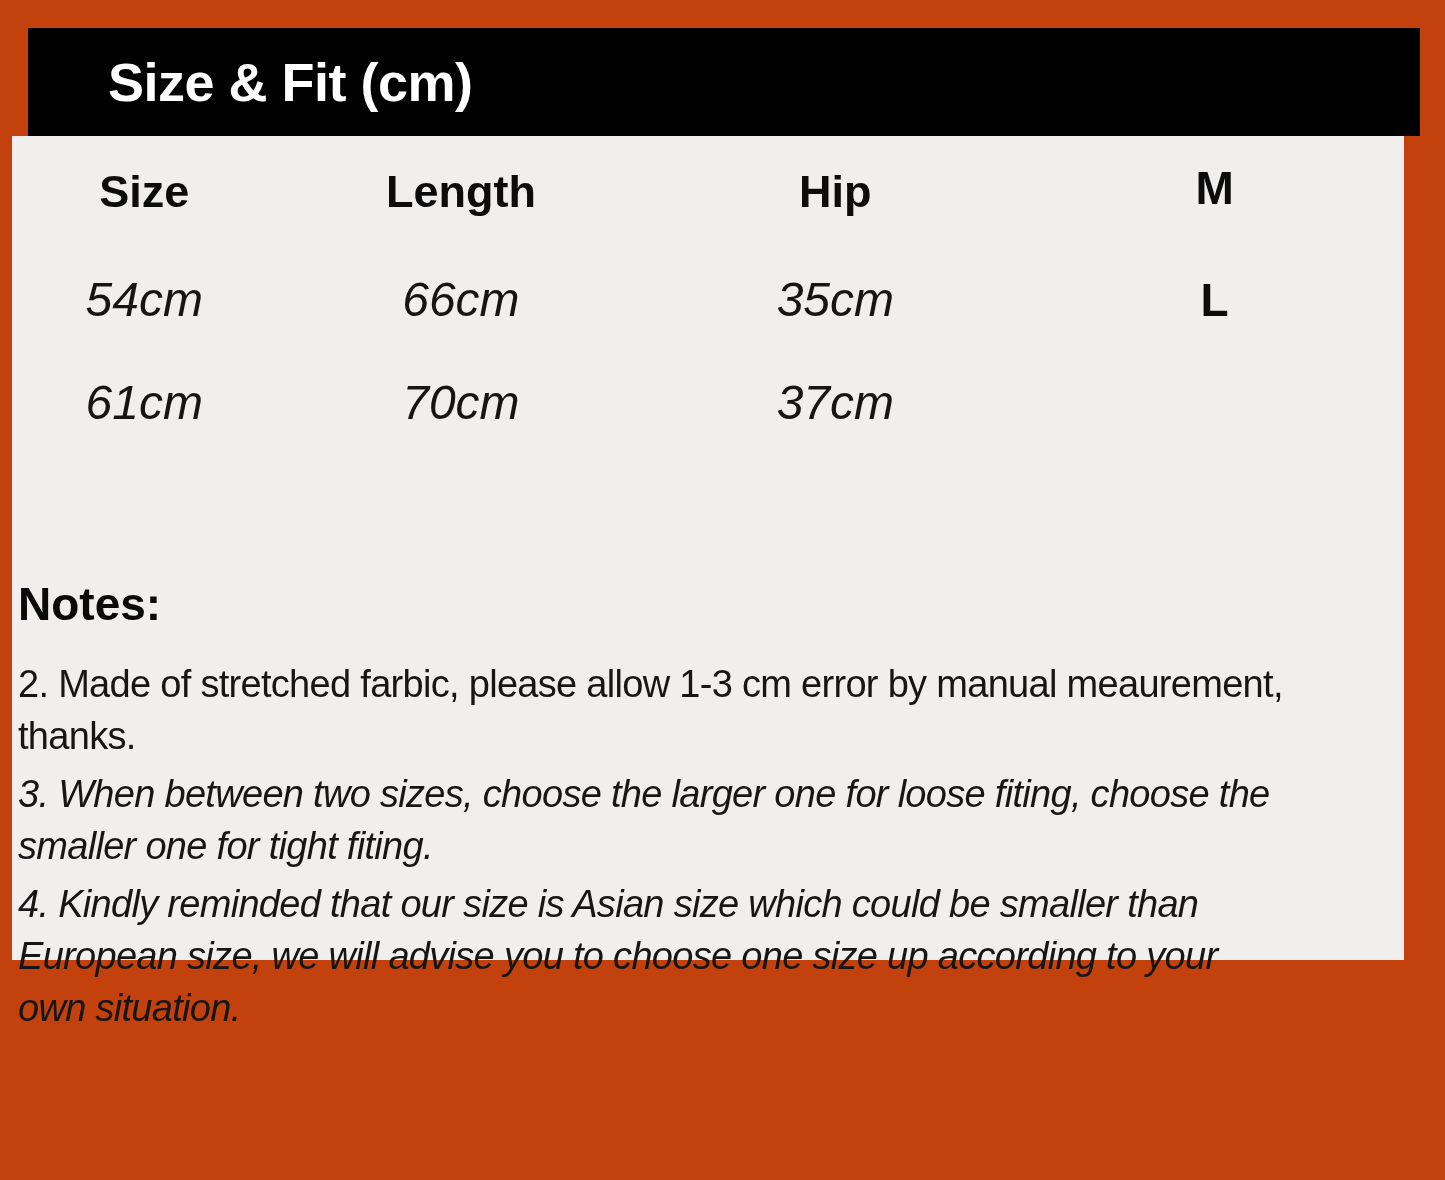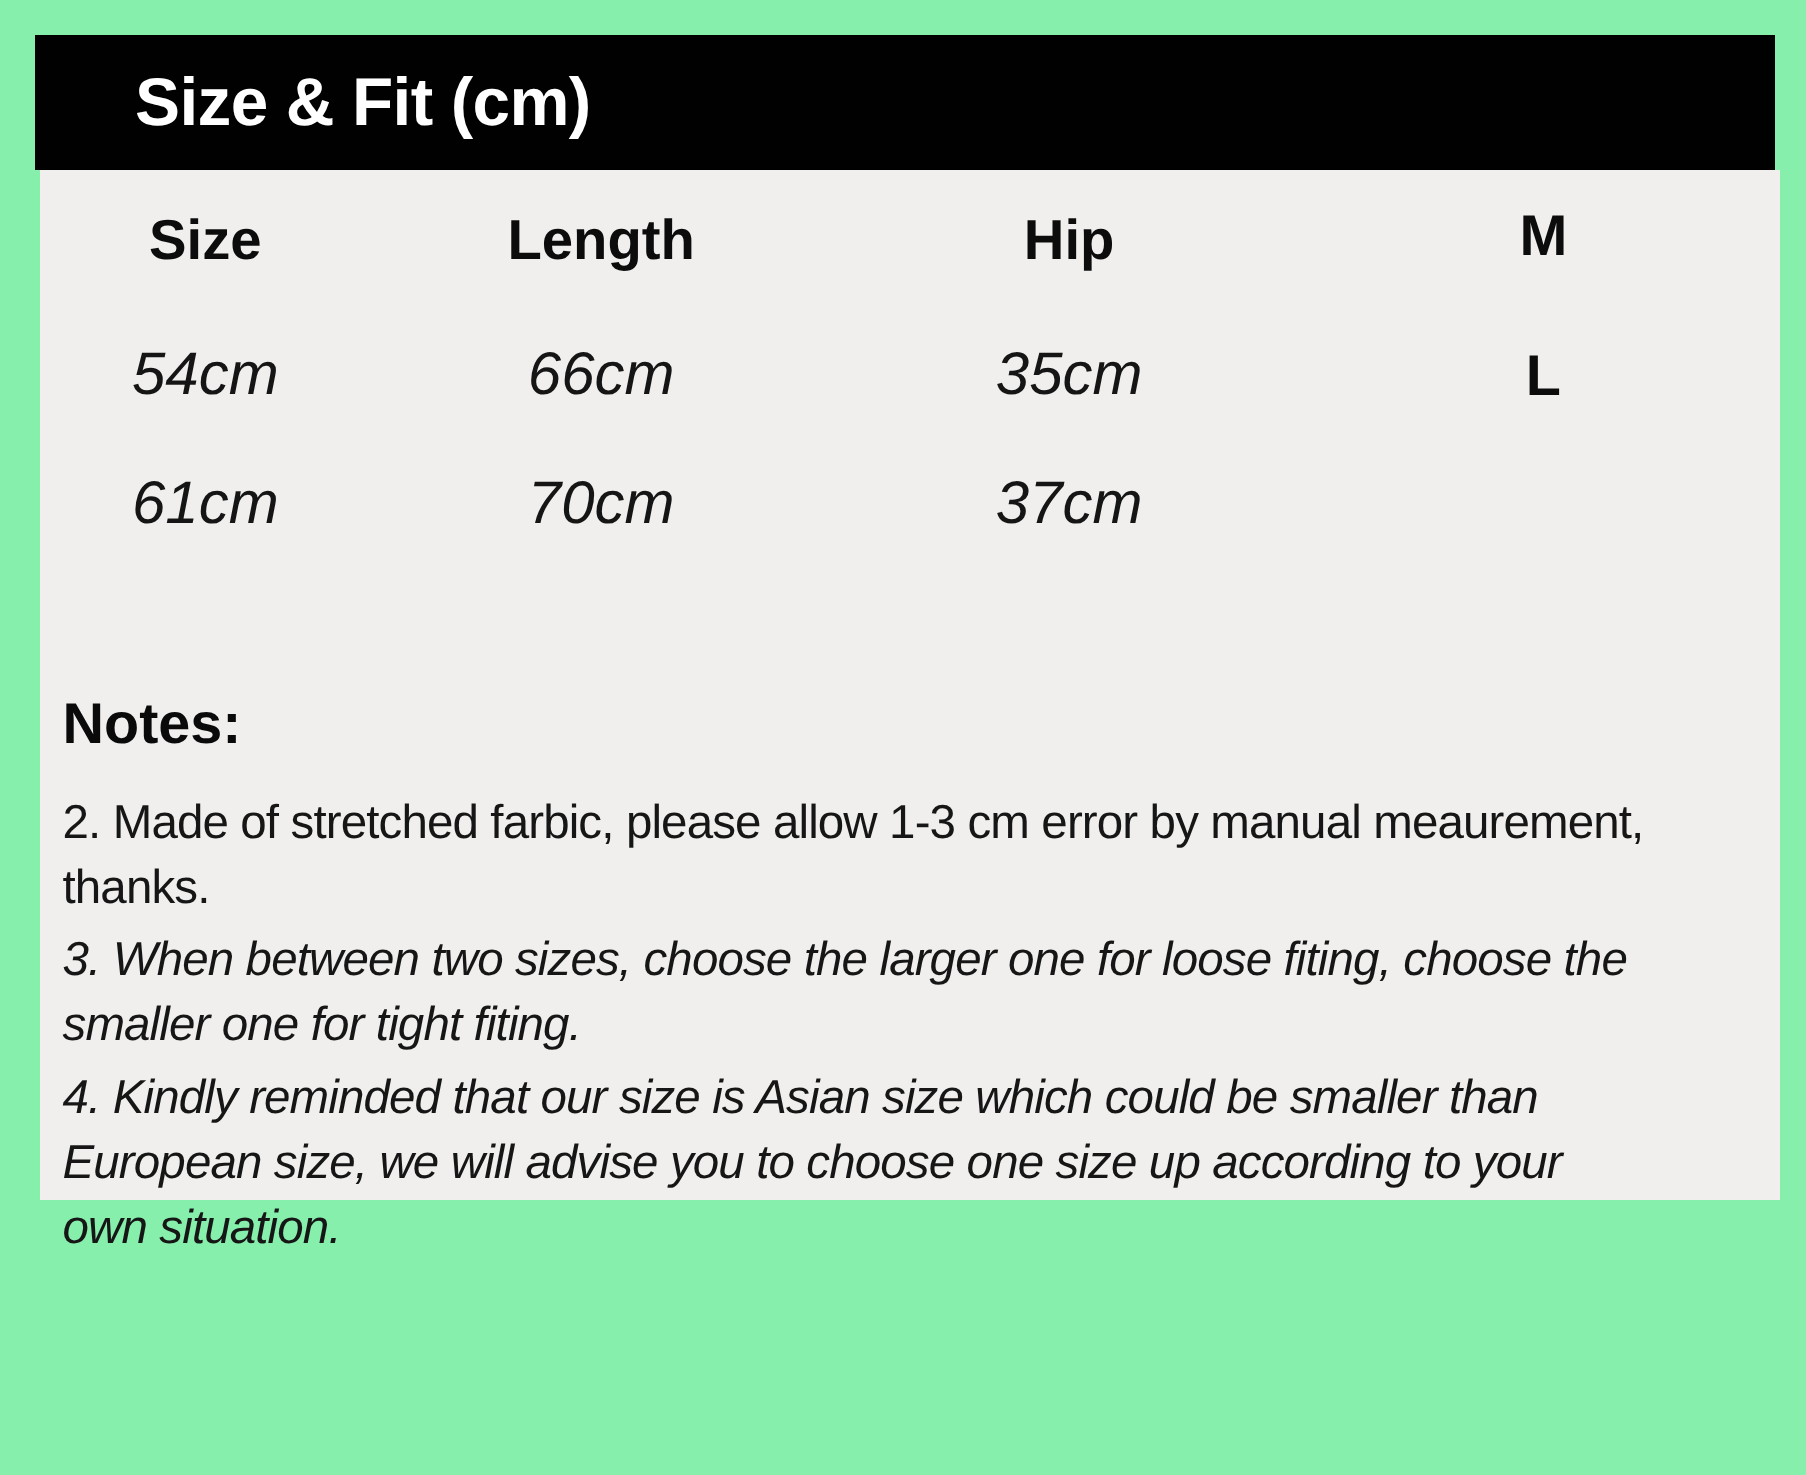--- a/index.html
+++ b/index.html
@@ -5,21 +5,21 @@
   html, body {
     margin: 0;
     padding: 0;
     background: #ffffff;
     font-family: "Liberation Sans", sans-serif;
   }
   .page {
     position: relative;
     width: 1445px;
     height: 1180px;
-    background: #86efac;
+    background: #c2410c;
     overflow: hidden;
     color: #0c0c0c;
   }
   .header-bar {
     position: absolute;
     left: 28px;
     top: 28px;
     width: 1392px;
     height: 108px;
     background: #010101;
@@ -28,21 +28,21 @@
   }
   .header-title {
     color: #ffffff;
     font-size: 54px;
     font-weight: bold;
     padding-left: 80px;
     letter-spacing: -0.5px;
   }
   .panel {
     position: absolute;
-    left: 32px;
+    left: 12px;
     top: 136px;
     width: 1392px;
     height: 824px;
     background: #f0efee;
   }
   .size-table {
     display: grid;
     grid-template-columns: 19% 26.5% 27.3% 27.2%;
   }
   .cell {
@@ -61,22 +61,22 @@
     font-size: 46px;
   }
   .td-val {
     height: 103px;
     font-weight: normal;
     font-size: 48px;
     color: #151515;
     font-style: italic;
   }
   .notes {
-    margin-top: 94px;
-    padding-left: 18px;
+    margin-top: 120px;
+    padding-left: 6px;
     padding-right: 4px;
   }
   .notes-heading {
     font-size: 46px;
     font-weight: bold;
     line-height: 60px;
     color: #0a0a0a;
   }
   .note-item {
     margin: 0;

